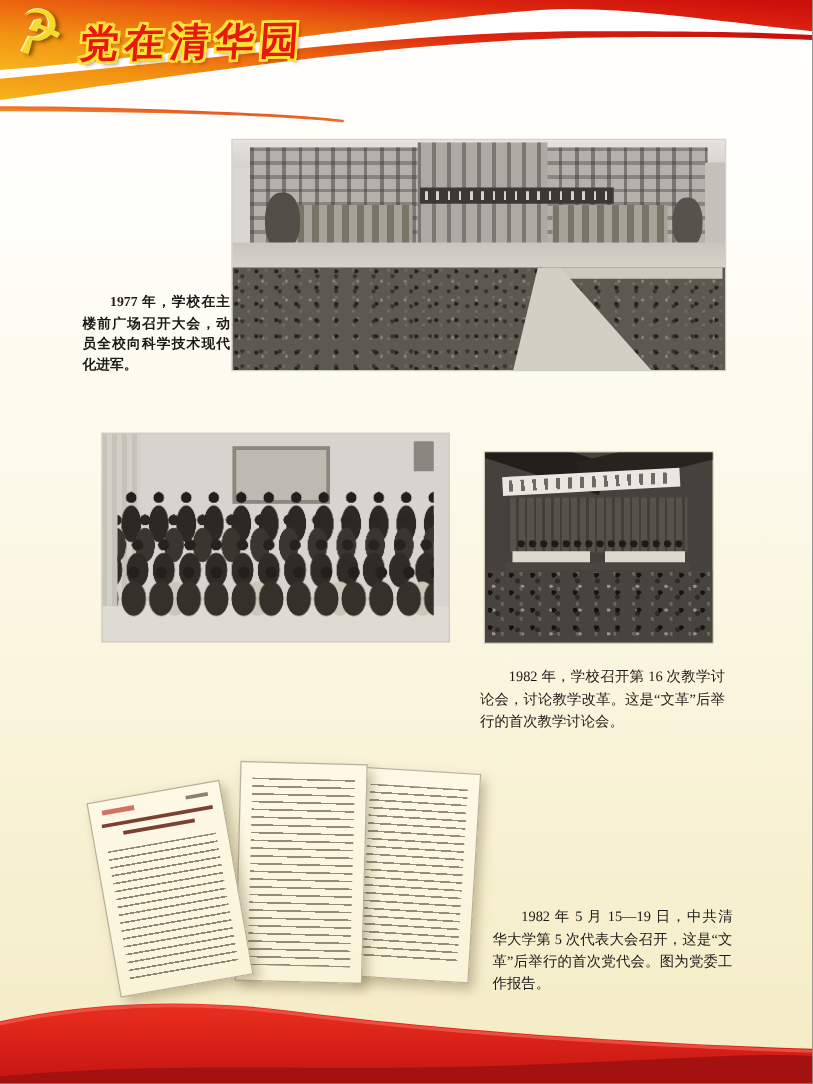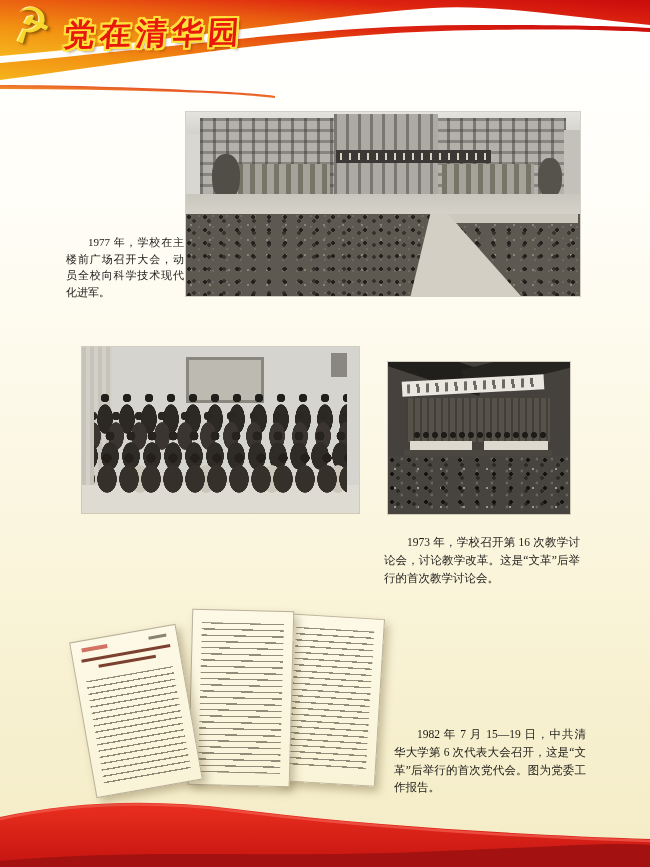--- a/index.html
+++ b/index.html
@@ -24,21 +24,21 @@
     text-shadow:
       -2px -2px 0 #ffe23a, 2px -2px 0 #ffe23a,-2px 2px 0 #ffe23a, 2px 2px 0 #ffe23a,
       0 -2px 0 #ffe23a,0 2px 0 #ffe23a,-2px 0 0 #ffe23a,2px 0 0 #ffe23a,
       3px 3px 3px rgba(90,30,0,.45);
   }
   
   .caption{
     position:absolute;color:#1c1a18;text-align:justify;text-indent:2em;
     font-size:11.5px;line-height:1.55;font-family:"Liberation Serif",serif;
   }
-  .cap-1{left:66px;top:234px;width:118px;font-size:11px;line-height:1.5;}
+  .cap-1{left:66px;top:234px;width:118px;font-size:11px;line-height:1.5;font-weight:bold;}
   .cap-2{left:78px;top:530px;width:292px;}
   .cap-3{left:384px;top:534px;width:196px;}
   .cap-4{left:394px;top:726px;width:192px;}
   
   .photo{position:absolute;overflow:hidden;box-shadow:0 0 0 1px rgba(80,75,65,.25);}
   .photo *{position:absolute;}
   
   .photo1{left:186px;top:112px;width:394px;height:184px;background:#d8d7d2;}
   .p1-sky{left:0;right:0;top:0;height:22px;background:linear-gradient(#e4e3de,#d3d2cc);}
   .p1-bld{left:14px;right:14px;top:6px;height:78px;background:#b3b1aa;
@@ -201,37 +201,37 @@
     </div>
     <div class="p3-curtain"></div>
     <div class="p3-heads"></div>
     <div class="p3-table-l"></div>
     <div class="p3-table-r"></div>
     <div class="p3-stagefront"></div>
     <div class="p3-audience"></div>
   </div>
 
 
-  <div class="caption cap-3">1973 年，学校召开第 16 次教学讨论会，讨论教学改革。这是“文革”后举行的首次教学讨论会。</div>
+  <div class="caption cap-3">1982 年，学校召开第 16 次教学讨论会，讨论教学改革。这是“文革”后举行的首次教学讨论会。</div>
 
   <div class="doc-page doc-left">
     <div class="doc-mark-red"></div>
     <div class="doc-mark-gray"></div>
     <div class="doc-title1"></div>
     <div class="doc-title2"></div>
     <div class="doc-lines-a"></div>
   </div>
   <div class="doc-page doc-mid">
     <div class="doc-lines-b"></div>
   </div>
   <div class="doc-page doc-right">
     <div class="doc-lines-b"></div>
   </div>
 
-  <div class="caption cap-4">1982 年 7 月 15—19 日，中共清华大学第 6 次代表大会召开，这是“文革”后举行的首次党代会。图为党委工作报告。</div>
+  <div class="caption cap-4">1982 年 5 月 15—19 日，中共清华大学第 5 次代表大会召开，这是“文革”后举行的首次党代会。图为党委工作报告。</div>
 
   <div class="footer">
     <svg width="650" height="90" viewBox="0 0 650 90">
       <defs>
         <linearGradient id="fg" x1="0%" y1="0%" x2="0%" y2="100%">
           <stop offset="0%" stop-color="#ea2f1f"></stop>
           <stop offset="100%" stop-color="#c41410"></stop>
         </linearGradient>
       </defs>
       <path fill="url(#fg)" d="M0,40 C70,25 150,21 235,32 C360,48 520,58 650,62 L650,90 L0,90 Z"></path>

